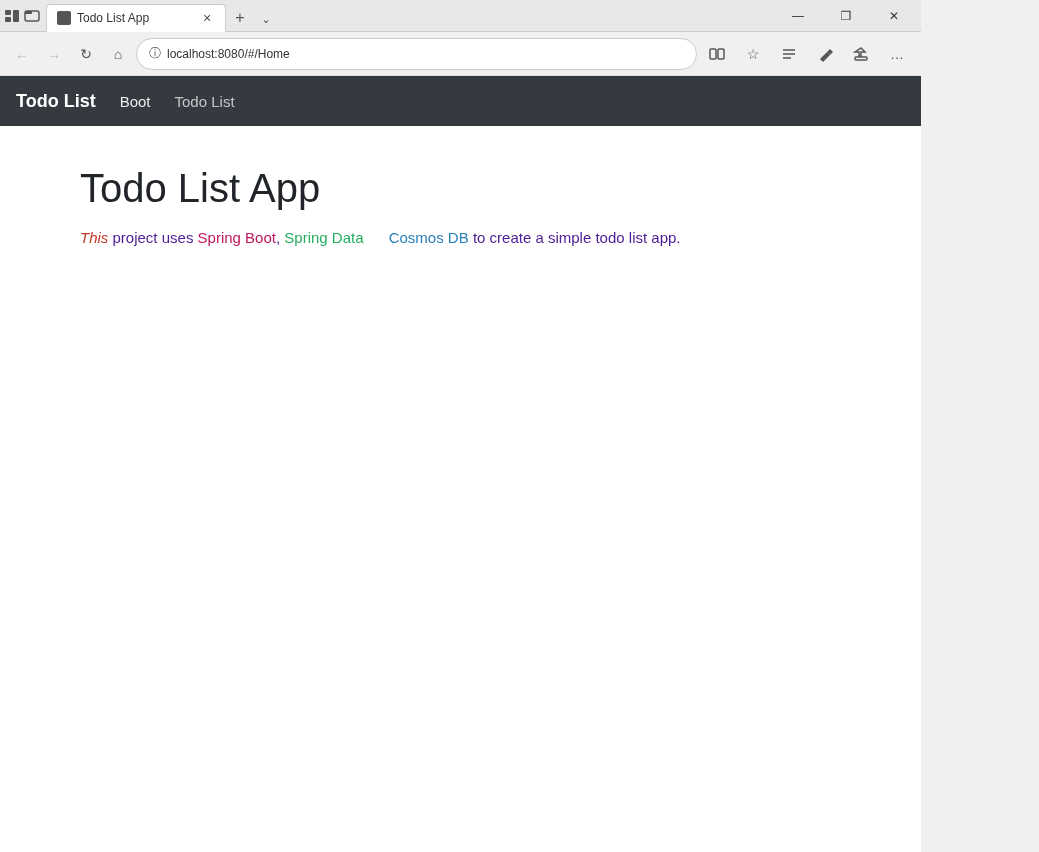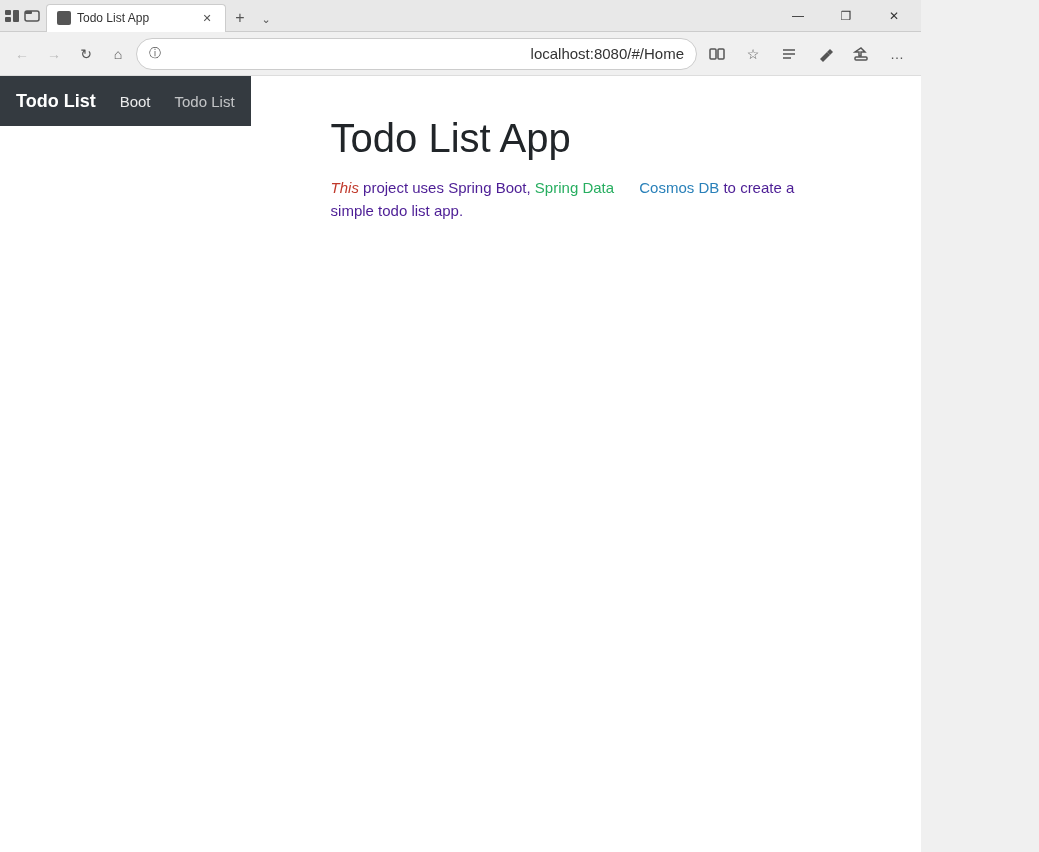--- a/index.html
+++ b/index.html
@@ -146,24 +146,23 @@
       display: flex;
       align-items: center;
       padding: 0 12px;
       gap: 6px;
     }
     .address-input-wrap .lock-icon {
       font-size: 12px;
       color: #555;
     }
     .address-text {
-      font-size: 15px;
+      font-size: 12px;
       color: #333;
       flex: 1;
-      text-align: right;
     }
     .toolbar-icons {
       display: flex;
       align-items: center;
       gap: 4px;
     }
     .toolbar-icon-btn {
       width: 32px;
       height: 32px;
       display: flex;
@@ -174,21 +173,21 @@
       color: #555;
       font-size: 14px;
     }
 
     
     .page-content {
       flex: 1;
       background: #fff;
       overflow: hidden;
       display: flex;
-      flex-direction: row;
+      flex-direction: column;
       justify-content: flex-end;
     }
 
     
     .app-navbar {
       background: #343a40;
       height: 50px;
       display: flex;
       align-items: center;
       padding: 0 16px;
@@ -218,21 +217,21 @@
       font-size: 40px;
       font-weight: 300;
       color: #212529;
       margin-bottom: 16px;
     }
     .page-subtitle {
       font-size: 15px;
       line-height: 1.5;
     }
     .subtitle-this { color: #c0392b; font-style: italic; }
-    .subtitle-spring-boot { color: #4c1d95; margin-top: 40px; }
+    .subtitle-spring-boot { color: #be185d; margin-top: 40px; }
     .subtitle-spring-data { color: #27ae60; }
     .subtitle-normal { color: #4c1d95; margin-top: 12px; }
     .subtitle-link { color: #2980b9; margin-left: 21px; }
   </style>
 </head>
 <body>
 
 <div class="browser-window">
 
   <div class="title-bar">

